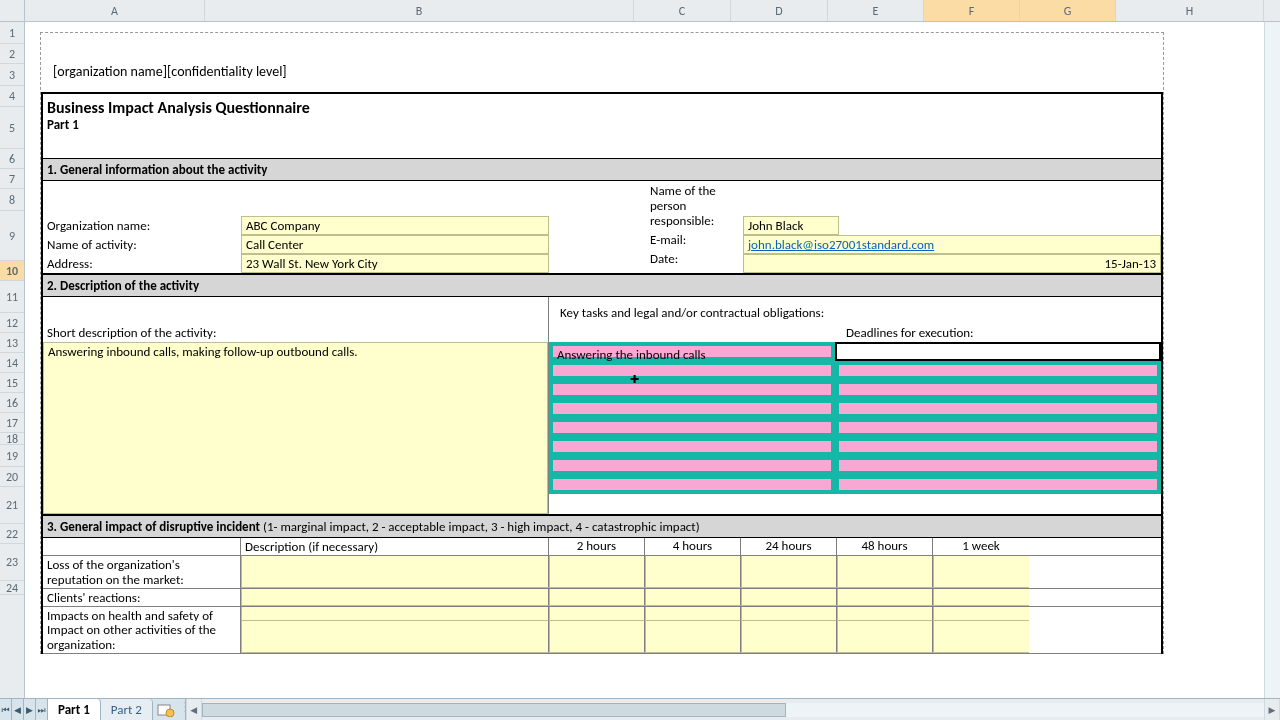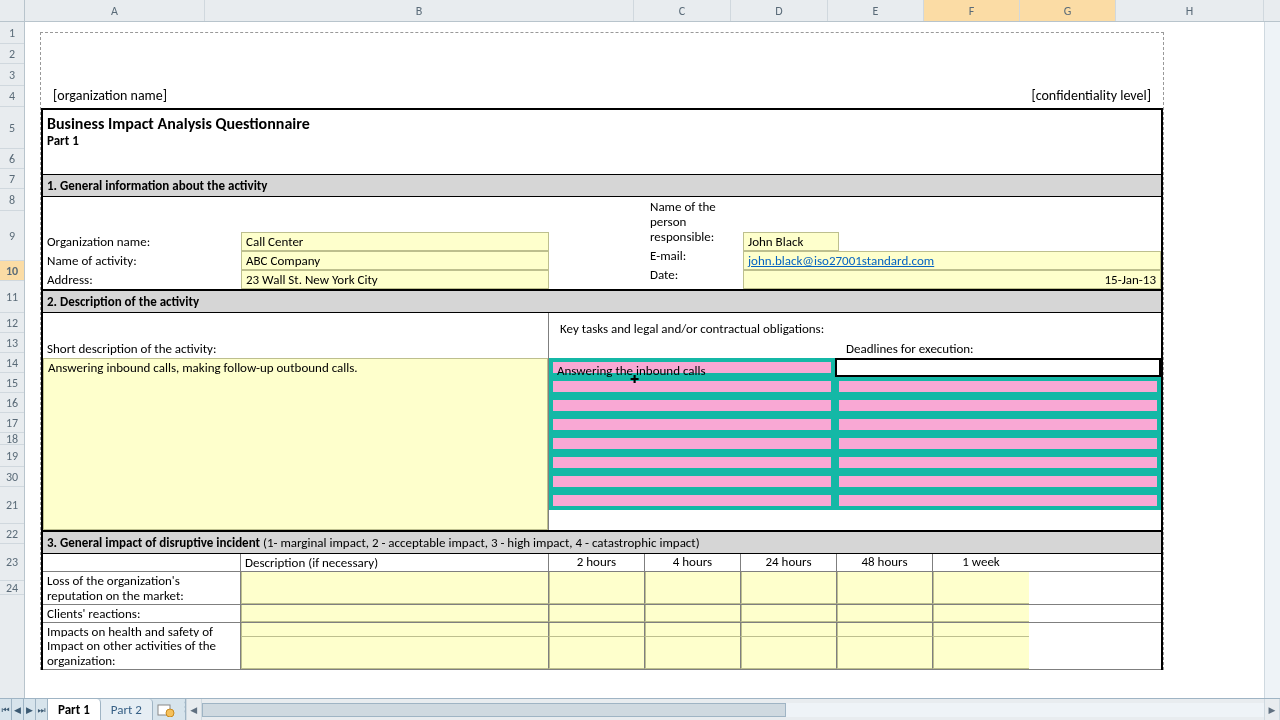--- a/index.html
+++ b/index.html
@@ -15,21 +15,21 @@
 
 .rowhdrs { position:absolute; top:22px; left:0; width:25px; background:#e8ecef; border-right:1px solid #b8c4cc; }
 .rowh { text-align:center; color:#5a6b78; border-bottom:1px solid #d0d8de; font-size:12px; display:flex; align-items:center; justify-content:center; }
 .rowh.sel { background:#fbdca5; }
 
 
 .grid { position:absolute; top:22px; left:25px; right:16px; bottom:22px; background:#fff; }
 
 
 .page { position:absolute; top:10px; left:15px; width:1124px; background:#fff; border:1px dashed #999; border-bottom:none; padding:30px 0 0 0; }
-.phdr { display:flex; justify-content:space-between; padding:0 12px 4px 12px; font-size:14px;margin-top:24px; }
+.phdr { display:flex; padding:0 12px 12px 12px; font-size:14px; }
 
 .doc { border:2px solid #000; border-bottom:none; margin:0 0 0 0; }
 .title { font-size:16px; font-weight:bold; padding:4px 4px 0 4px; }
 .subtitle { font-weight:bold; padding:0 4px 6px 4px; }
 
 .sechdr { background:#d6d6d6; font-weight:bold; padding:3px 4px; border-top:1px solid #000; border-bottom:1px solid #000; }
 .sechdr .norm { font-weight:normal; }
 .lbl { padding:2px 4px; }
 .inp { background:#feffcc; border:1px solid #bdbf8e; padding:1px 4px; min-height:17px; }
 .link { color:#0563c1; text-decoration:underline; }
@@ -108,21 +108,21 @@
     <div class="rowh sel" style="height: 20px; font-weight: bold;">10</div>
     <div class="rowh" style="height: 32px;">11</div>
     <div class="rowh" style="height: 20px;">12</div>
     <div class="rowh" style="height: 20px;">13</div>
     <div class="rowh" style="height: 20px;">14</div>
     <div class="rowh" style="height: 20px;">15</div>
     <div class="rowh" style="height: 20px;">16</div>
     <div class="rowh" style="height: 20px;">17</div>
     <div class="rowh" style="height: 12px;">18</div>
     <div class="rowh" style="height: 22px;">19</div>
-    <div class="rowh" style="height: 20px;">30</div>
+    <div class="rowh" style="height: 20px;">20</div>
     <div class="rowh" style="height: 37px;">21</div>
     <div class="rowh" style="height: 20px;">22</div>
     <div class="rowh" style="height: 37px;">23</div>
     <div class="rowh" style="height: 14px;">24</div>
   </div>
 
 <div class="grid">
   <div class="page">
     <div class="phdr">
       <span>[organization name]</span>
@@ -136,22 +136,22 @@
       <div class="sechdr">1. General information about the activity</div>
       <div style="display:flex; border-bottom:1px solid #000;">
         <div style="width:198px;">
           <div style="height:35px;"></div>
           <div class="lbl">Organization name:</div>
           <div class="lbl">Name of activity:</div>
           <div class="lbl">Address:</div>
         </div>
         <div style="width:308px;">
           <div style="height:35px;"></div>
+          <div class="inp">ABC Company</div>
           <div class="inp">Call Center</div>
-          <div class="inp">ABC Company</div>
           <div class="inp">23 Wall St. New York City</div>
         </div>
         <div style="width:97px;"></div>
         <div style="width:97px;">
           <div class="lbl" style="padding-top:2px;">Name of the person responsible:</div>
           <div class="lbl">E-mail:</div>
           <div class="lbl">Date:</div>
         </div>
         <div style="flex:1;">
           <div style="height:35px;"></div>

